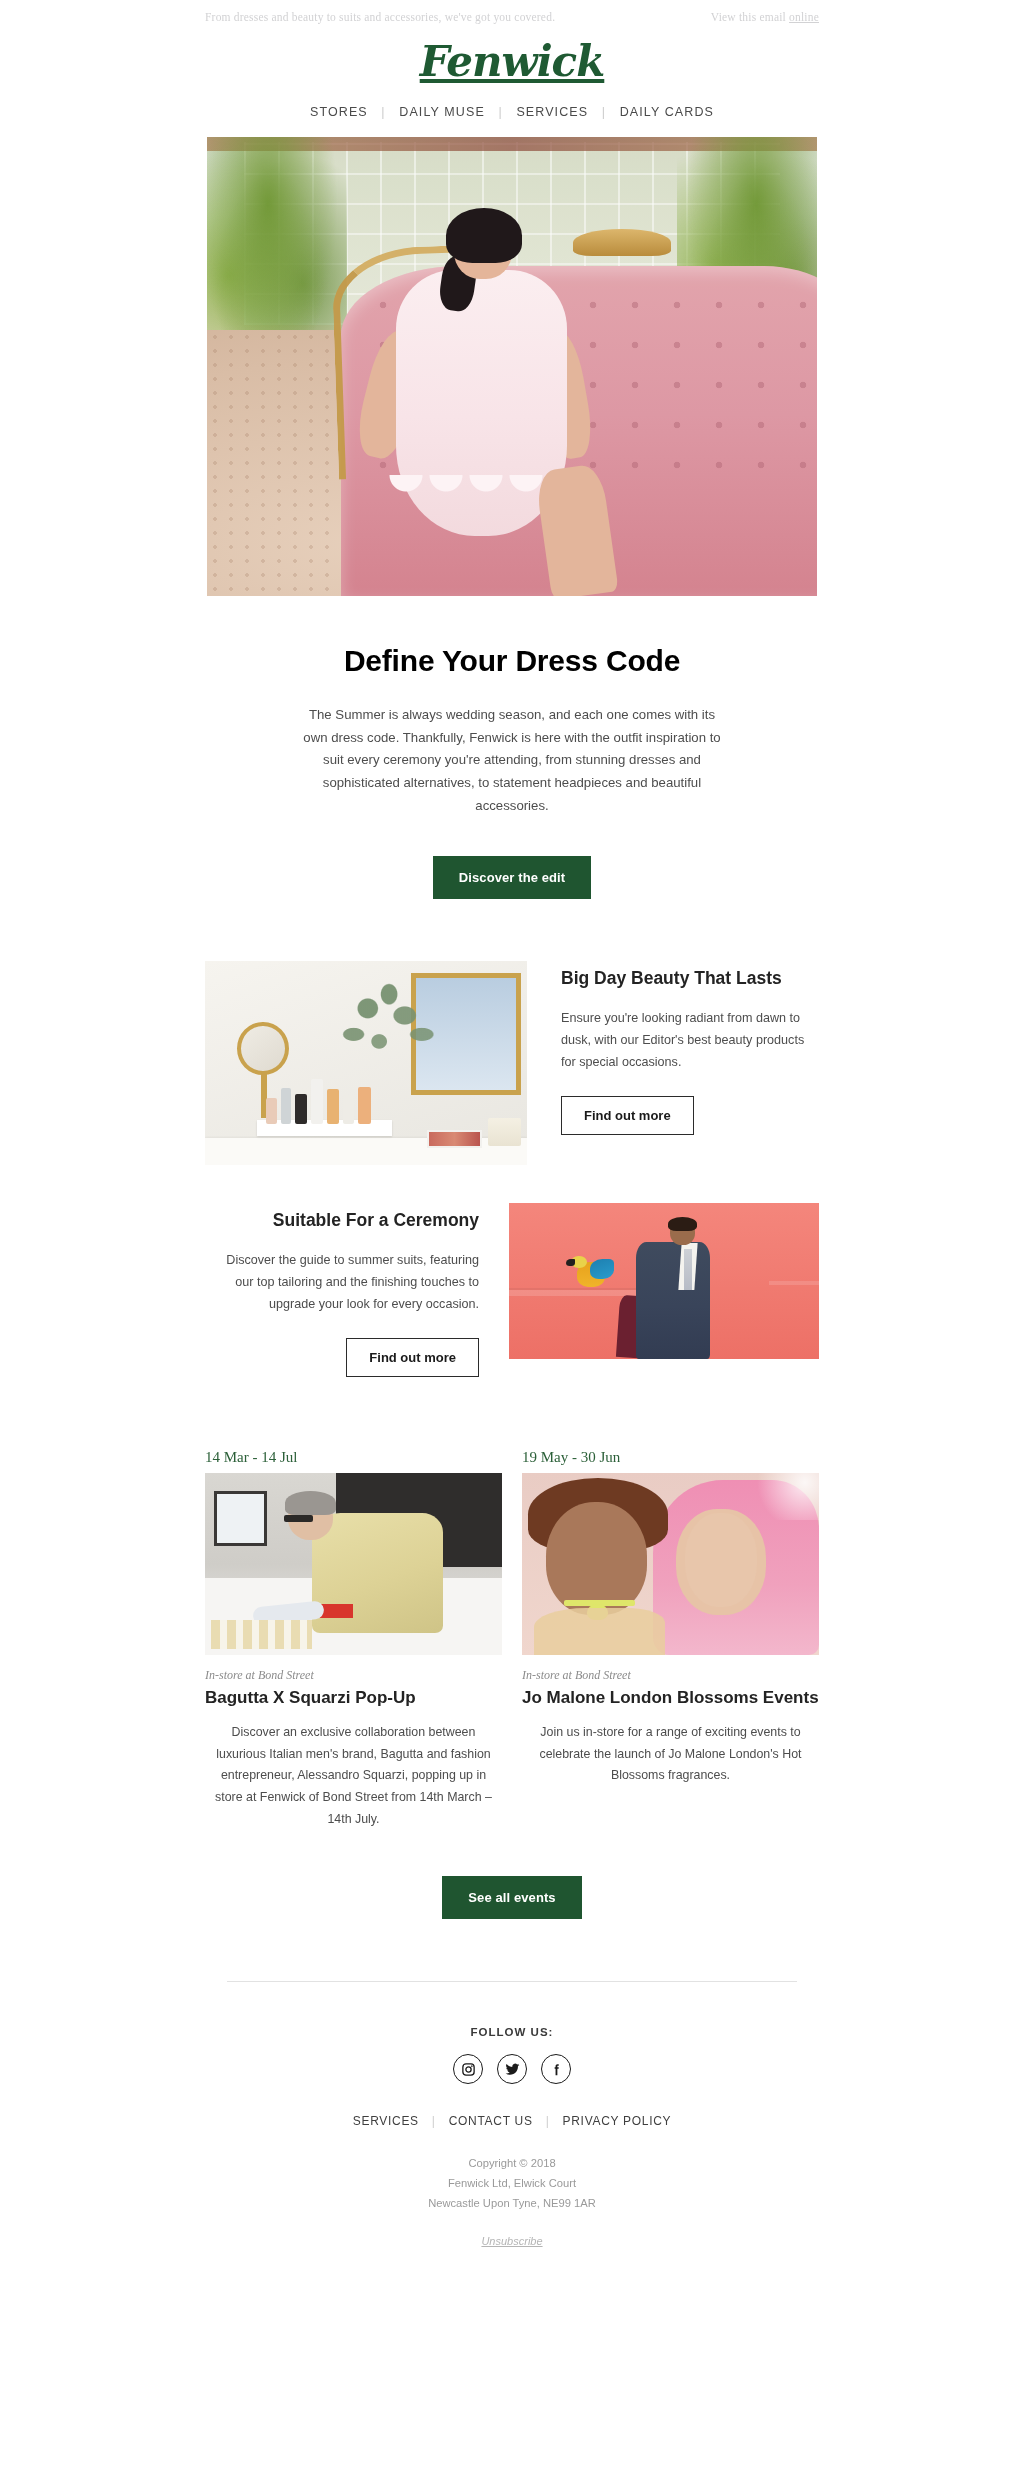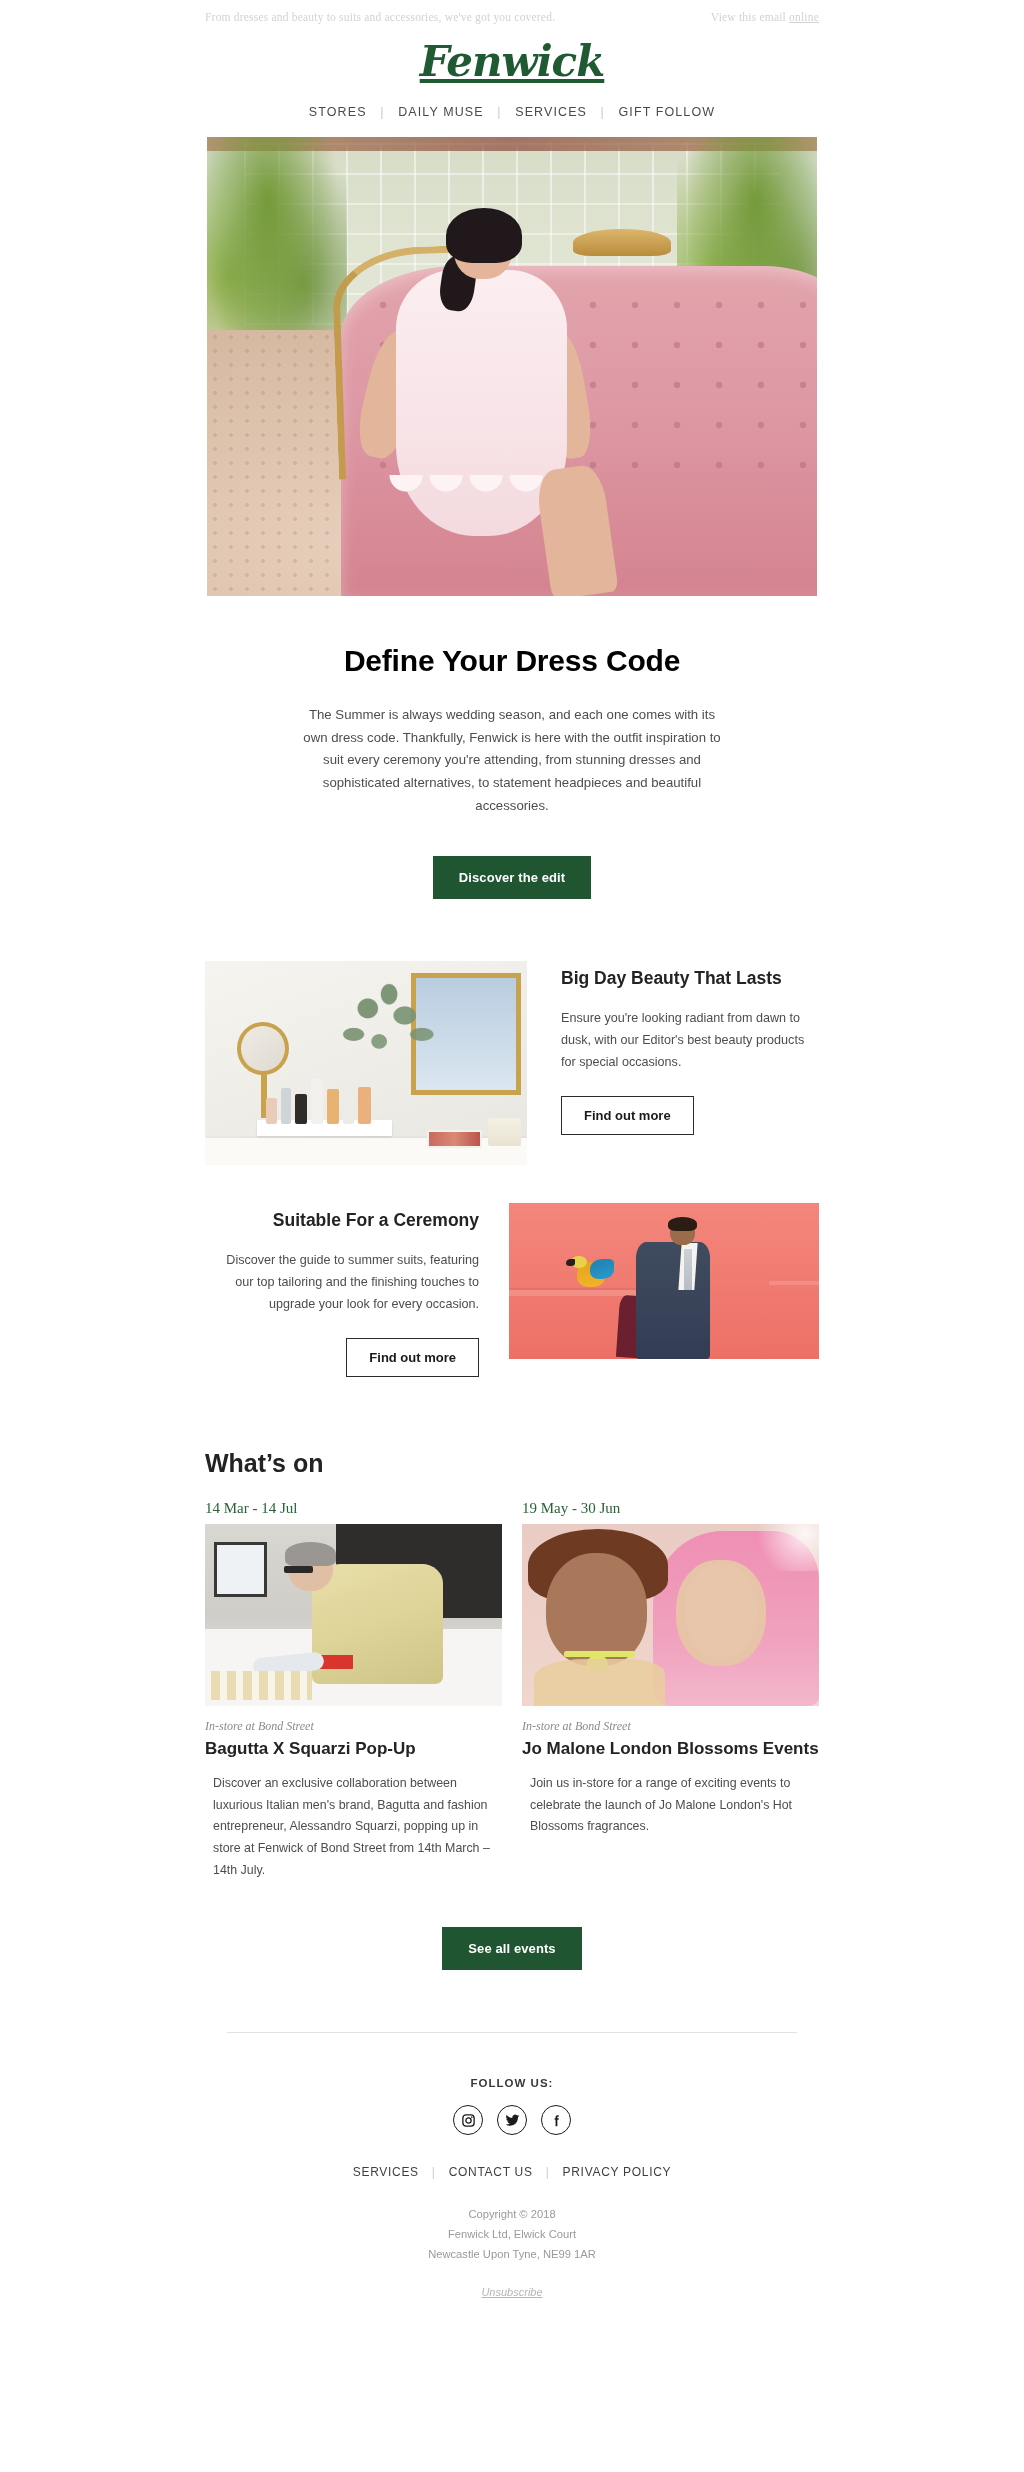--- a/index.html
+++ b/index.html
@@ -352,20 +352,21 @@
     font-size:17px;
     line-height:1.3;
     font-weight:700;
     color:#232323;
   }
   .event p {
     margin:13px 8px 0;
     font-size:12.4px;
     line-height:1.75;
     color:#4d4d4d;
+    text-align:center;
   }
 
   
   .ev1 { background:linear-gradient(180deg,#d9d7d2 0%, #cfcdc8 50%, #f0efec 100%); }
   .ev1 .bg-dark { position:absolute; right:0; top:0; width:56%; height:52%; background:#2f2d2c; }
   .ev1 .window { position:absolute; left:3%; top:10%; width:18%; height:30%; background:#eef2f4; border:3px solid #3a3836; }
   .ev1 .desk { position:absolute; left:0; bottom:0; width:100%; height:42%; background:#f6f5f3; }
   .ev1 .man-jacket { position:absolute; left:36%; top:22%; width:44%; height:66%;
     background:linear-gradient(160deg,#e8dfa9 0%, #ddd296 55%, #cfc487 100%); border-radius:22% 16% 6% 6%; }
   .ev1 .man-head { position:absolute; left:28%; top:13%; width:15%; height:24%; background:#e0bfa4; border-radius:48%; }
@@ -437,21 +438,21 @@
     <a href="#" class="logo">Fenwick</a>
   </div>
 
   <div class="nav">
     <a href="#">STORES</a>
     <span class="sep">|</span>
     <a href="#">DAILY MUSE</a>
     <span class="sep">|</span>
     <a href="#">SERVICES</a>
     <span class="sep">|</span>
-    <a href="#">GIFT FOLLOW</a>
+    <a href="#">DAILY CARDS</a>
   </div>
 
   <div class="hero">
     <div class="sky"></div>
     <div class="windowgrid"></div>
     <div class="redtrim"></div>
     <div class="palm-l"></div>
     <div class="palm-r"></div>
     <div class="floor"></div>
     <div class="sofa"></div>
@@ -527,21 +528,20 @@
         <div class="man-jacket"></div>
         <div class="man-shirt"></div>
         <div class="man-tie"></div>
         <div class="man-head"></div>
         <div class="man-hair"></div>
       </div>
     </div>
   </div>
 
   <div class="whatson">
-    <h2>What’s on</h2>
     <div class="events">
 
       <div class="event">
         <div class="date">14 Mar - 14 Jul</div>
         <div class="ev-img ev1">
           <div class="bg-dark"></div>
           <div class="window"></div>
           <div class="desk"></div>
           <div class="man-jacket"></div>
           <div class="man-head"></div>

